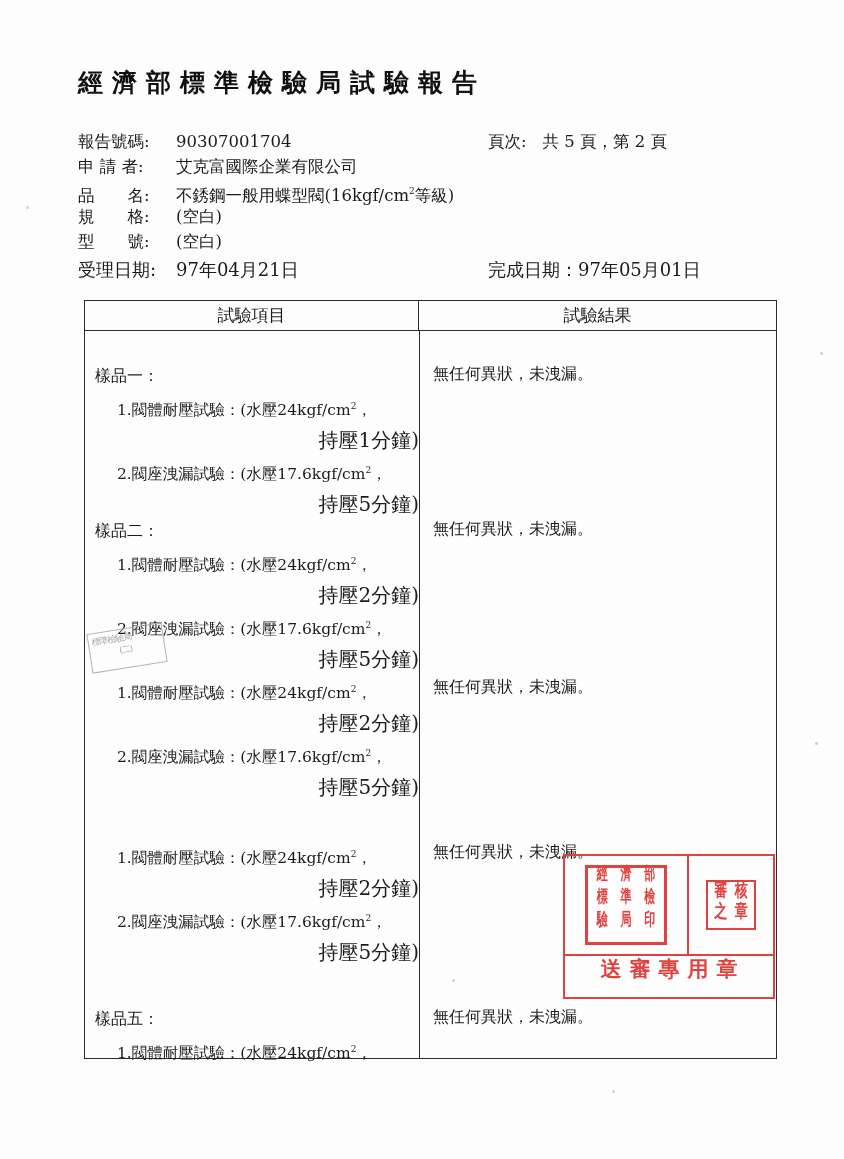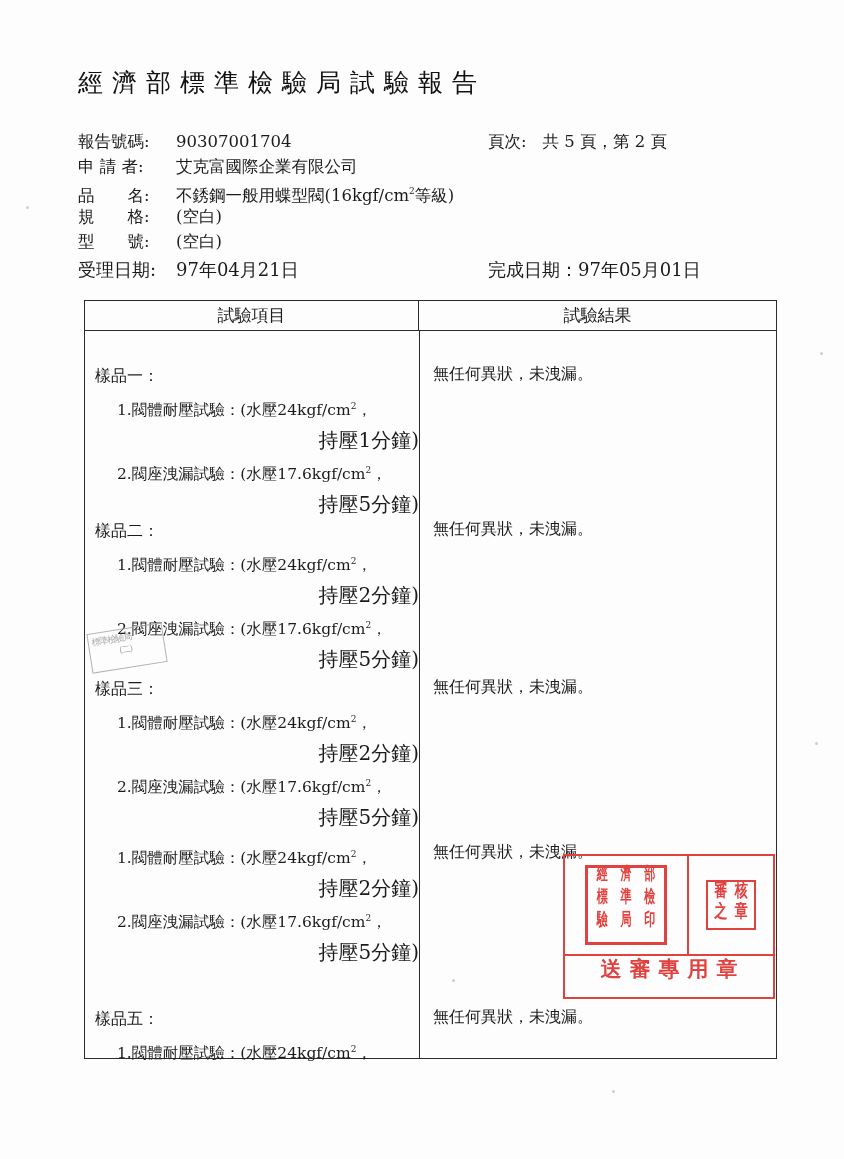--- a/index.html
+++ b/index.html
@@ -21,21 +21,21 @@
     inset: 0;
     background: #fdfdfd;
   }
 
   
   .doc-title {
     position: absolute;
     left: 78px;
     top: 66px;
     font-size: 25px;
-    font-weight: normal;
+    font-weight: bold;
     letter-spacing: 9px;
     white-space: nowrap;
     color: #111;
   }
 
   
   .meta {
     position: absolute;
     left: 78px;
     top: 129px;
@@ -325,21 +325,20 @@
 
         <div class="sample-block" style="top:185px;">
           <div class="sample-title">樣品二：</div>
           <div class="test-line"><span>1.閥體耐壓試驗：(水壓24kgf/cm</span><sup class="unit">2</sup><span>，</span></div>
           <div class="test-cont">持壓2分鐘)</div>
           <div class="test-line"><span>2.閥座洩漏試驗：(水壓17.6kgf/cm</span><sup class="unit">2</sup><span>，</span></div>
           <div class="test-cont">持壓5分鐘)</div>
         </div>
 
         <div class="sample-block" style="top:343px;">
-          <div class="sample-title">樣品三：</div>
           <div class="test-line"><span>1.閥體耐壓試驗：(水壓24kgf/cm</span><sup class="unit">2</sup><span>，</span></div>
           <div class="test-cont">持壓2分鐘)</div>
           <div class="test-line"><span>2.閥座洩漏試驗：(水壓17.6kgf/cm</span><sup class="unit">2</sup><span>，</span></div>
           <div class="test-cont">持壓5分鐘)</div>
         </div>
 
         <div class="sample-block" style="top:508px;">
           <div class="test-line"><span>1.閥體耐壓試驗：(水壓24kgf/cm</span><sup class="unit">2</sup><span>，</span></div>
           <div class="test-cont">持壓2分鐘)</div>
           <div class="test-line"><span>2.閥座洩漏試驗：(水壓17.6kgf/cm</span><sup class="unit">2</sup><span>，</span></div>

